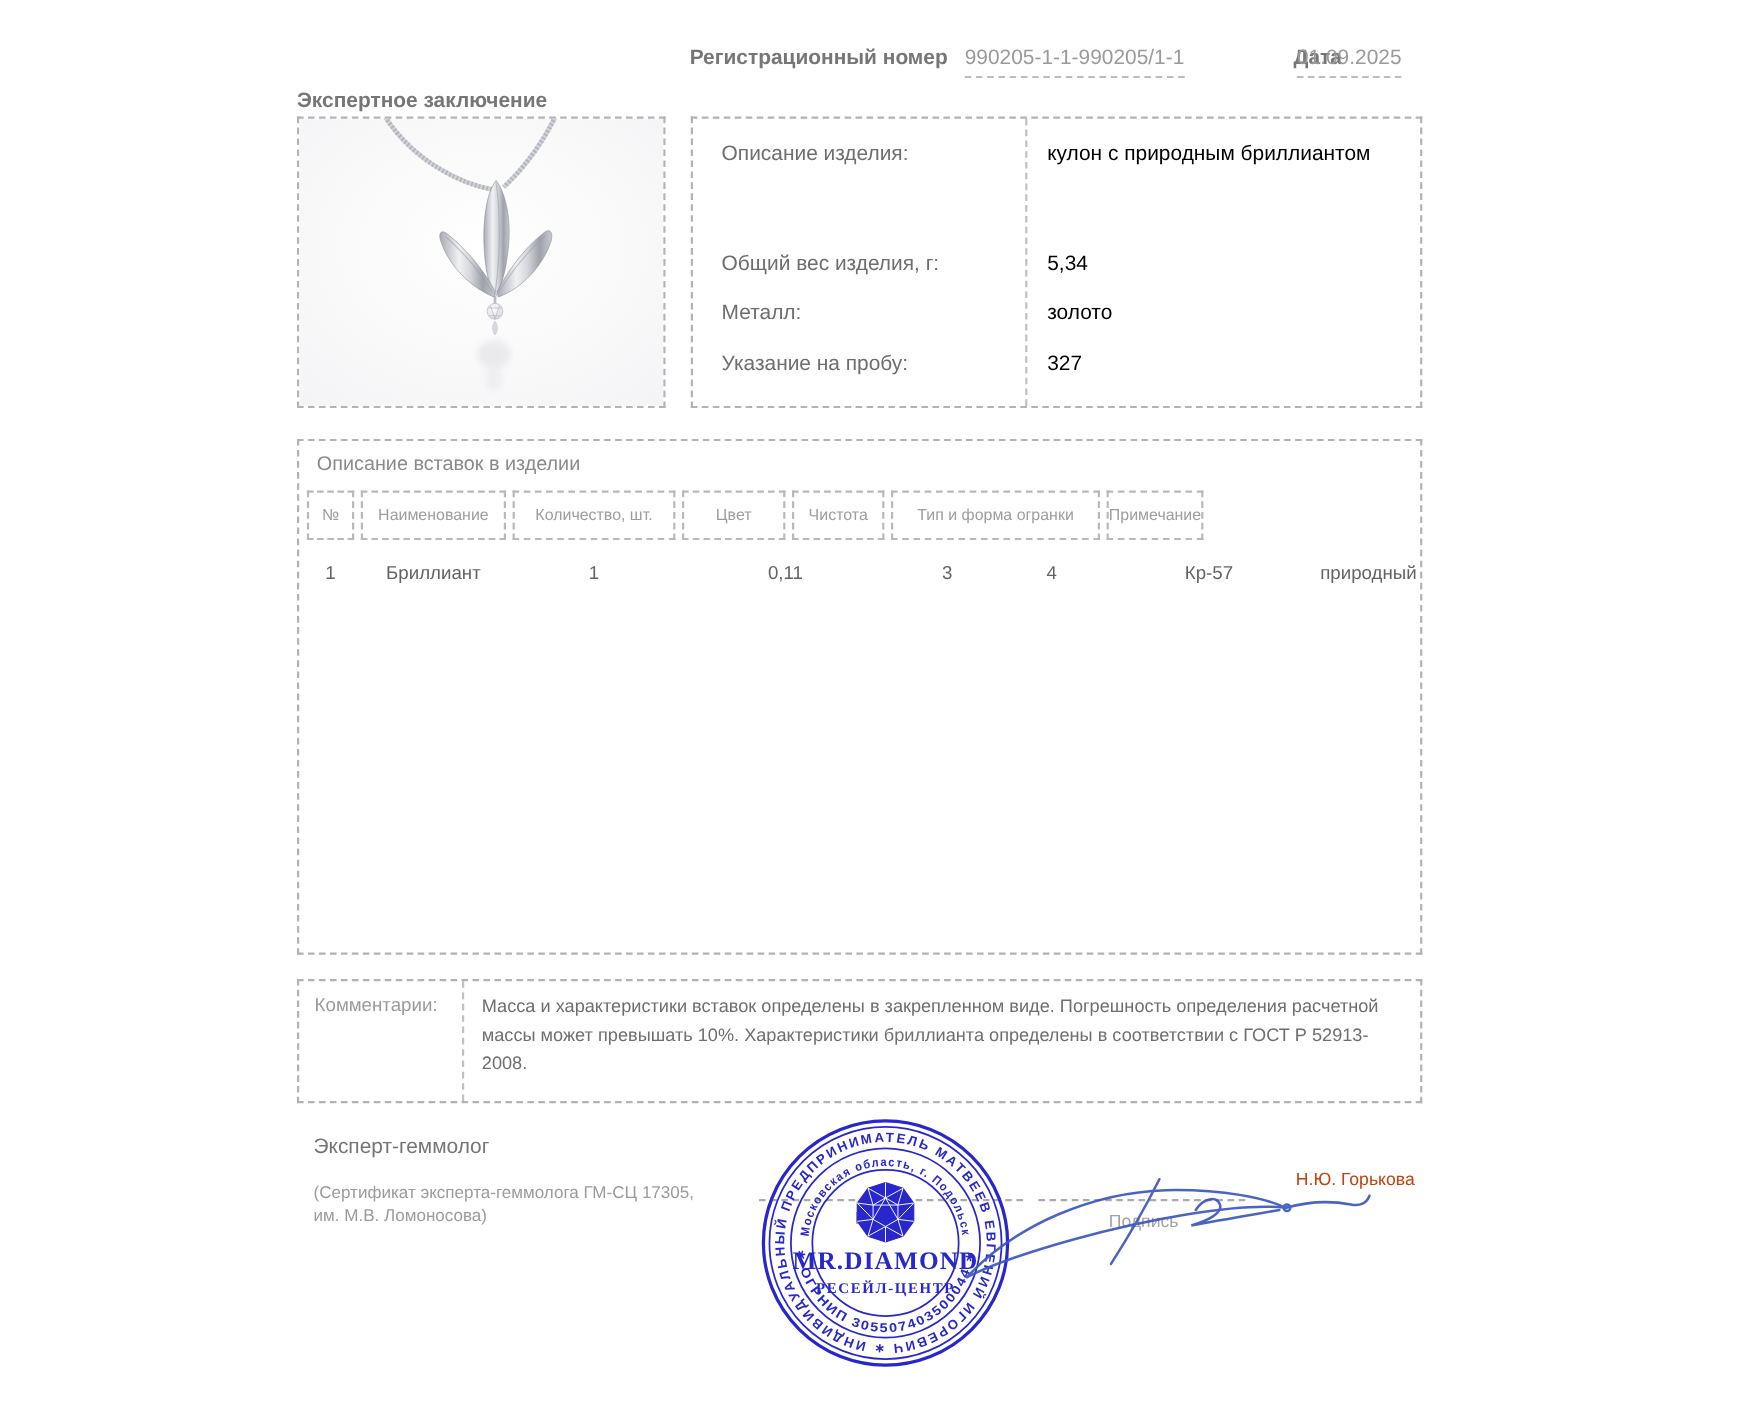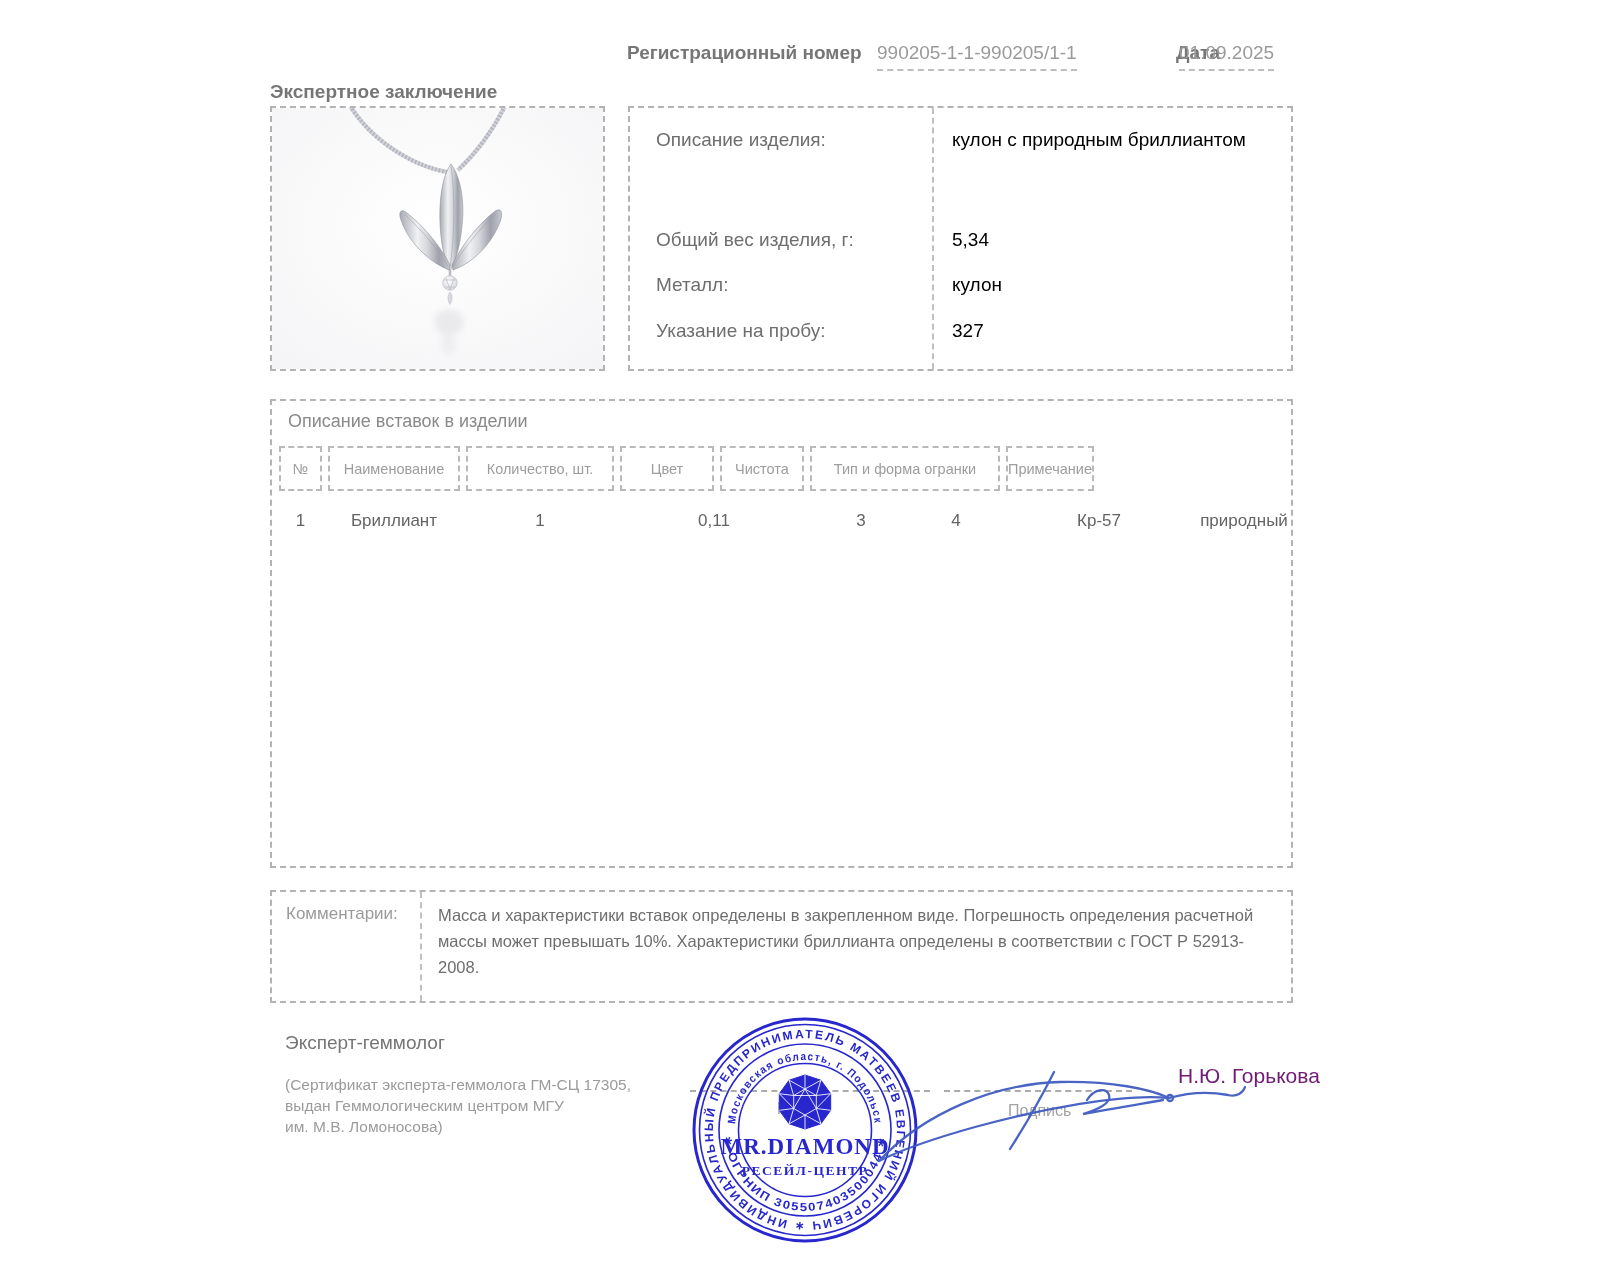--- a/index.html
+++ b/index.html
@@ -28,21 +28,21 @@
   .c0{width:43px}.c1{width:132px}.c2{width:148px}.c3{width:188px}.c4{width:94px}.c5{width:84px}.c6{width:190px}.c7{width:88px}
   
   .com-label{position:absolute;left:14px;top:12px;font-size:17px;color:#9a9a9a;white-space:nowrap;}
   .com-divider{position:absolute;left:148px;top:0;bottom:0;border-left:2px dashed #c0c0c0;}
   .com-text{position:absolute;left:166px;top:10px;width:838px;font-size:16.5px;line-height:26px;color:#6e6e6e;}
   
   .exp-title{font-size:19px;color:#757575;}
   .exp-cert{font-size:15.5px;line-height:21px;color:#9b9b9b;margin-top:20px;}
   .fill-line{position:absolute;border-top:2px dashed #ababab;height:0;}
   .fill-label{position:absolute;font-size:16px;color:#a3a3a3;}
-  .signer{position:absolute;font-size:21px;color:#701a75;white-space:nowrap;}
+  .signer{position:absolute;font-size:16px;color:#c2410c;white-space:nowrap;}
   svg text{user-select:none;}
 </style>
 </head>
 <body>
 
 <div class="page">
 
   <div class="abs h-label" style="left:270px;top:42px;margin-top:39px;">Экспертное заключение</div>
   <div class="abs h-label" style="left:627px;top:42px;">Регистрационный номер</div>
   <div class="abs h-value" style="left:877px;top:42px;">990205-1-1-990205/1-1</div>
@@ -110,21 +110,21 @@
     <div class="desc-row" style="top:21px;">
       <span class="desc-label">Описание изделия:</span>
       <span class="desc-value">кулон с природным бриллиантом</span>
     </div>
     <div class="desc-row" style="top:121px;">
       <span class="desc-label">Общий вес изделия, г:</span>
       <span class="desc-value">5,34</span>
     </div>
     <div class="desc-row" style="top:166px;">
       <span class="desc-label">Металл:</span>
-      <span class="desc-value">кулон</span>
+      <span class="desc-value">золото</span>
     </div>
     <div class="desc-row" style="top:212px;">
       <span class="desc-label">Указание на пробу:</span>
       <span class="desc-value">327</span>
     </div>
   </div>
 
   <div class="panel" style="left:270px;top:399px;width:1023px;height:469px;">
     <div class="tbl-title">Описание вставок в изделии</div>
     <div class="tbl-head">
@@ -151,21 +151,20 @@
   <div class="panel" style="left:270px;top:890px;width:1023px;height:113px;">
     <div class="com-label">Комментарии:</div>
     <div class="com-divider"></div>
     <div class="com-text">Масса и характеристики вставок определены в закрепленном виде. Погрешность определения расчетной массы может превышать 10%. Характеристики бриллианта определены в соответствии с ГОСТ Р 52913-2008.</div>
   </div>
 
   <div class="abs" style="left:285px;top:1032px;width:400px;">
     <div class="exp-title">Эксперт-геммолог</div>
     <div class="exp-cert">
       <div>(Сертификат эксперта-геммолога ГМ-СЦ 17305,</div>
-      <div>выдан Геммологическим центром МГУ</div>
       <div>им. М.В. Ломоносова)</div>
     </div>
   </div>
 
   <div class="fill-line" style="left:690px;top:1090px;width:240px;"></div>
   <div class="fill-label" style="left:777px;top:1100px;">Печать</div>
   <div class="fill-line" style="left:944px;top:1090px;width:188px;"></div>
   <div class="fill-label" style="left:1008px;top:1102px;">Подпись</div>
   <div class="signer" style="left:1178px;top:1064px;">Н.Ю. Горькова</div>
 

